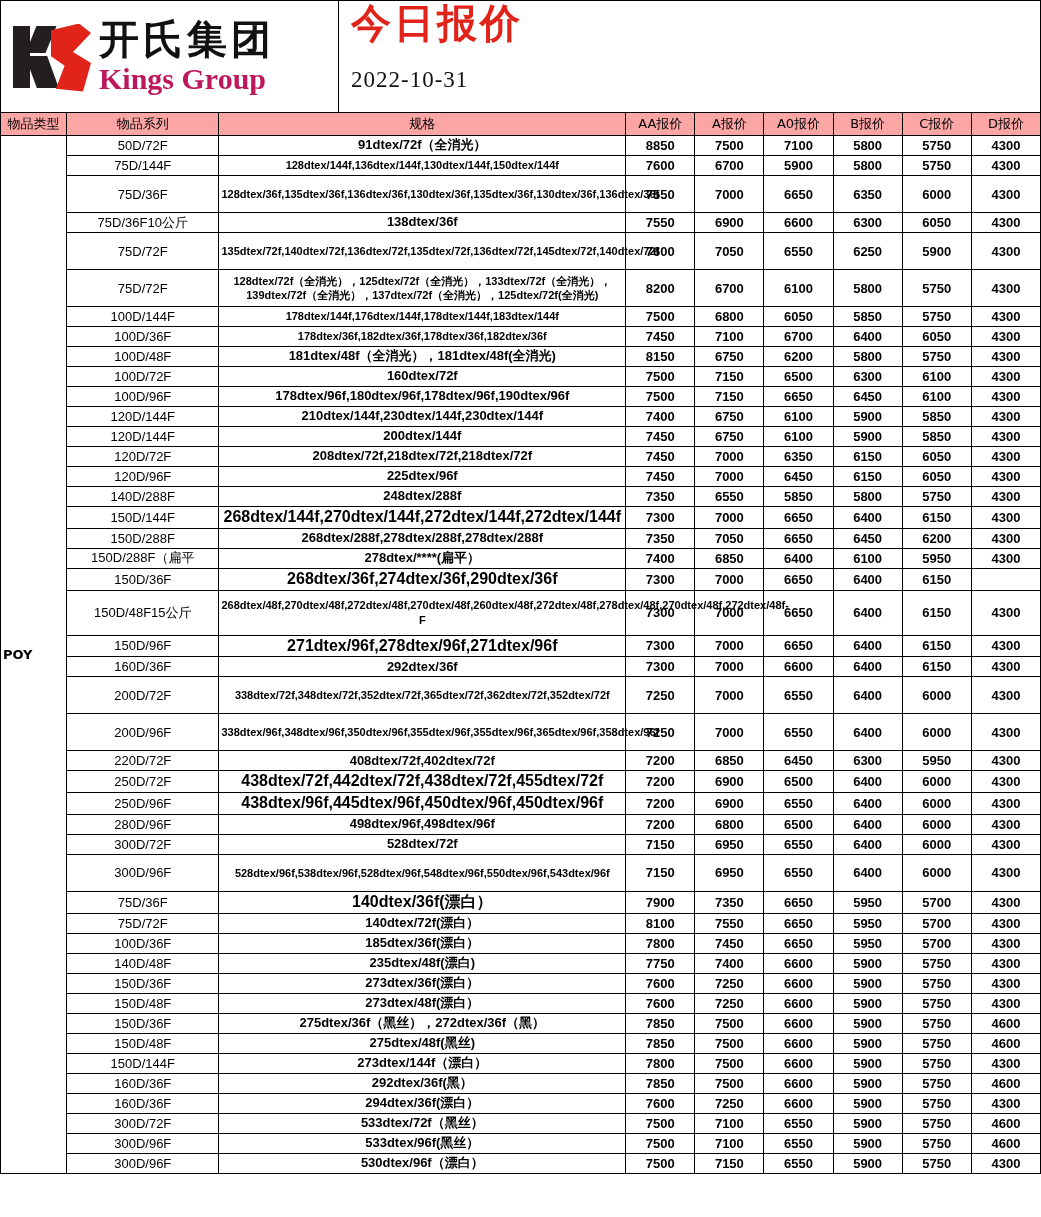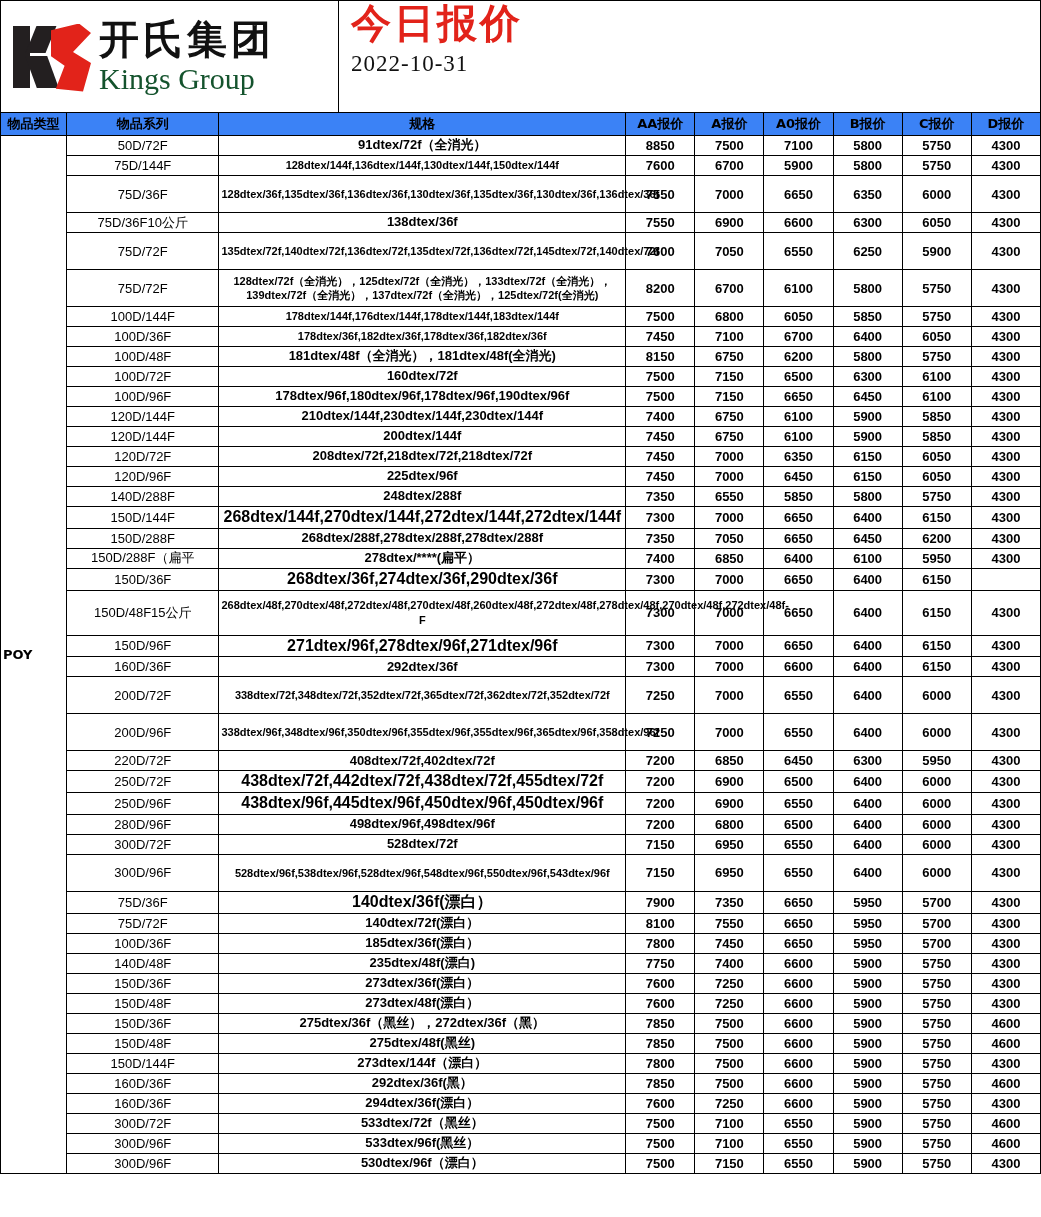--- a/index.html
+++ b/index.html
@@ -77,23 +77,23 @@
     font-family: "DejaVu Sans", sans-serif;
     font-size: 40px;
     font-weight: bold;
     letter-spacing: 4px;
     line-height: 1.05;
     color: #111;
   }
   .logo-en {
     font-family: "Liberation Serif", serif;
     font-size: 30px;
-    font-weight: normal;
+    font-weight: bold;
     letter-spacing: 0px;
-    color: #14532d;
+    color: #be185d;
     margin-top: 2px;
   }
   .title-cell {
     flex: 1 1 auto;
     box-sizing: border-box;
     display: flex;
     flex-direction: column;
     justify-content: flex-start;
     padding-left: 12px;
   }
@@ -103,41 +103,41 @@
     font-weight: bold;
     color: #e2231a;
     letter-spacing: 3px;
     line-height: 1.1;
   }
   .title-date {
     font-family: "Liberation Serif", serif;
     font-size: 23px;
     color: #111;
     letter-spacing: 1px;
-    margin-top: 6px;
+    margin-top: 22px;
   }
   
   table.price {
     border-collapse: collapse;
     width: 1041px;
     table-layout: fixed;
   }
   table.price td, table.price th {
     border: 1px solid #000;
     padding: 0 2px;
     vertical-align: middle;
     font-size: 13px;
   }
   thead th {
     font-family: "DejaVu Sans", sans-serif;
-    font-weight: bold;
+    font-weight: normal;
     font-size: 13px;
     text-align: center;
     height: 22px;
-    background: #3b82f6;
+    background: #fca5a5;
   }
   
   col.c-cat   { width: 66px; }
   col.c-ser   { width: 152px; }
   col.c-spec  { width: 406px; }
   col.c-price { width: 69px; }
 
   td.cat {
     font-family: "DejaVu Sans", sans-serif;
     font-weight: bold;

